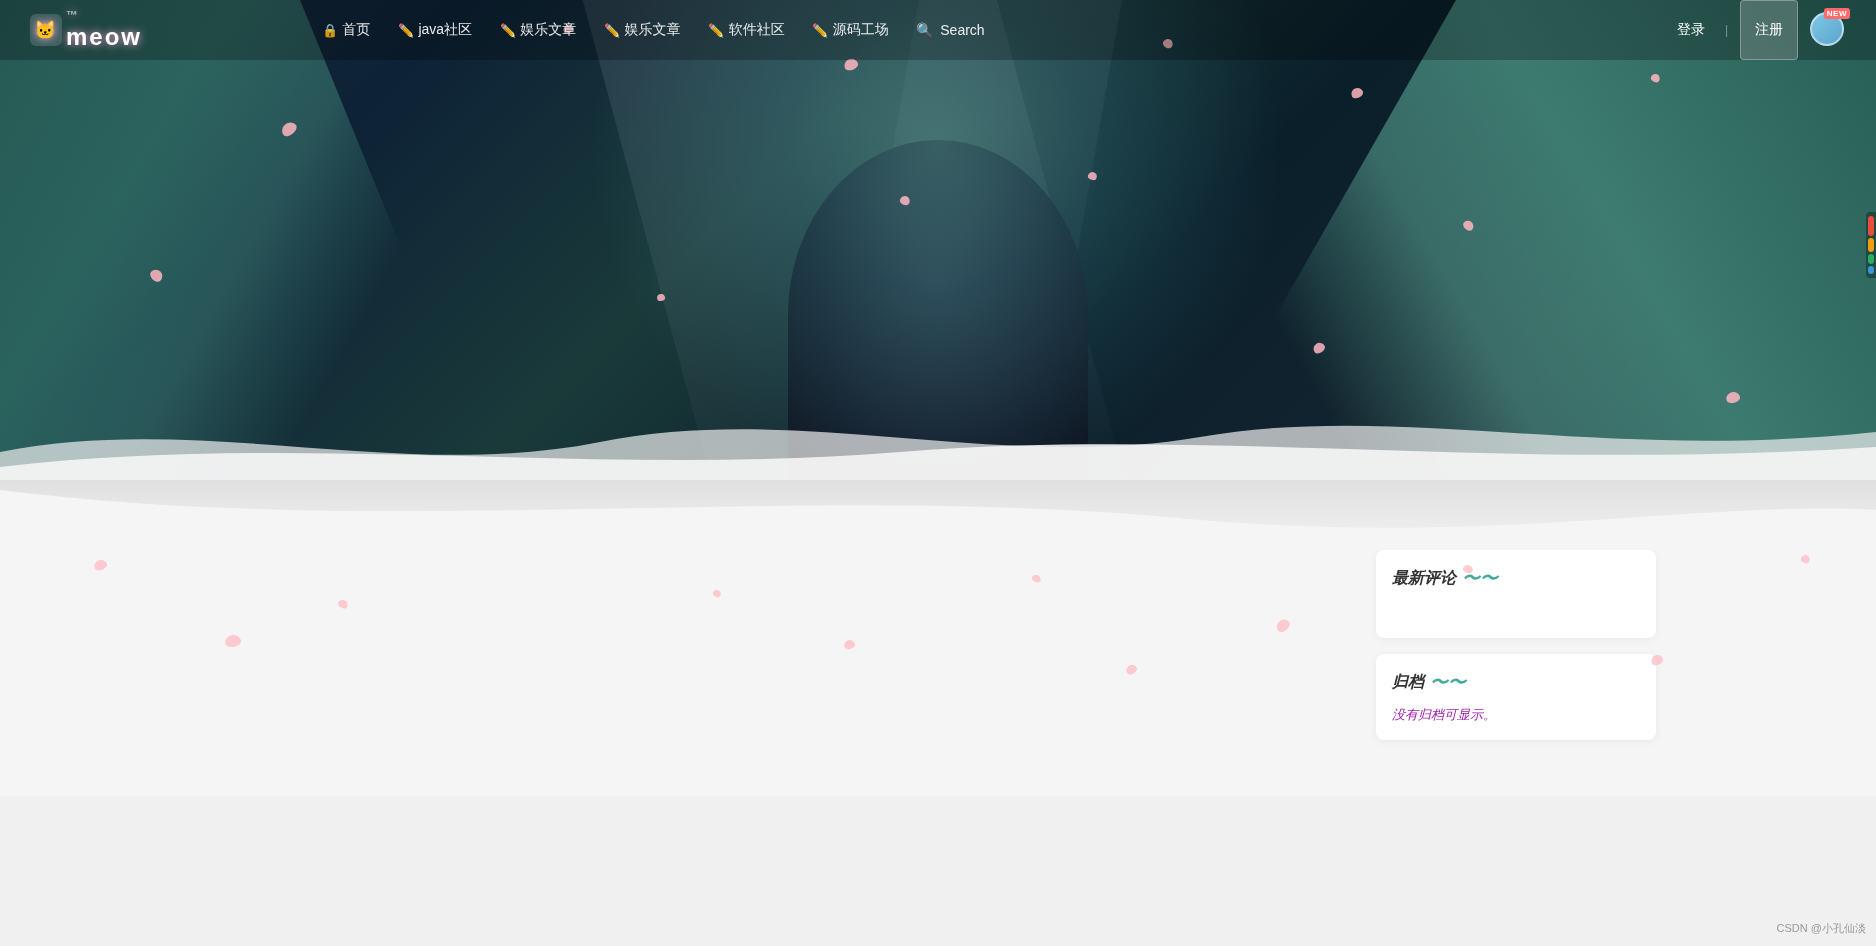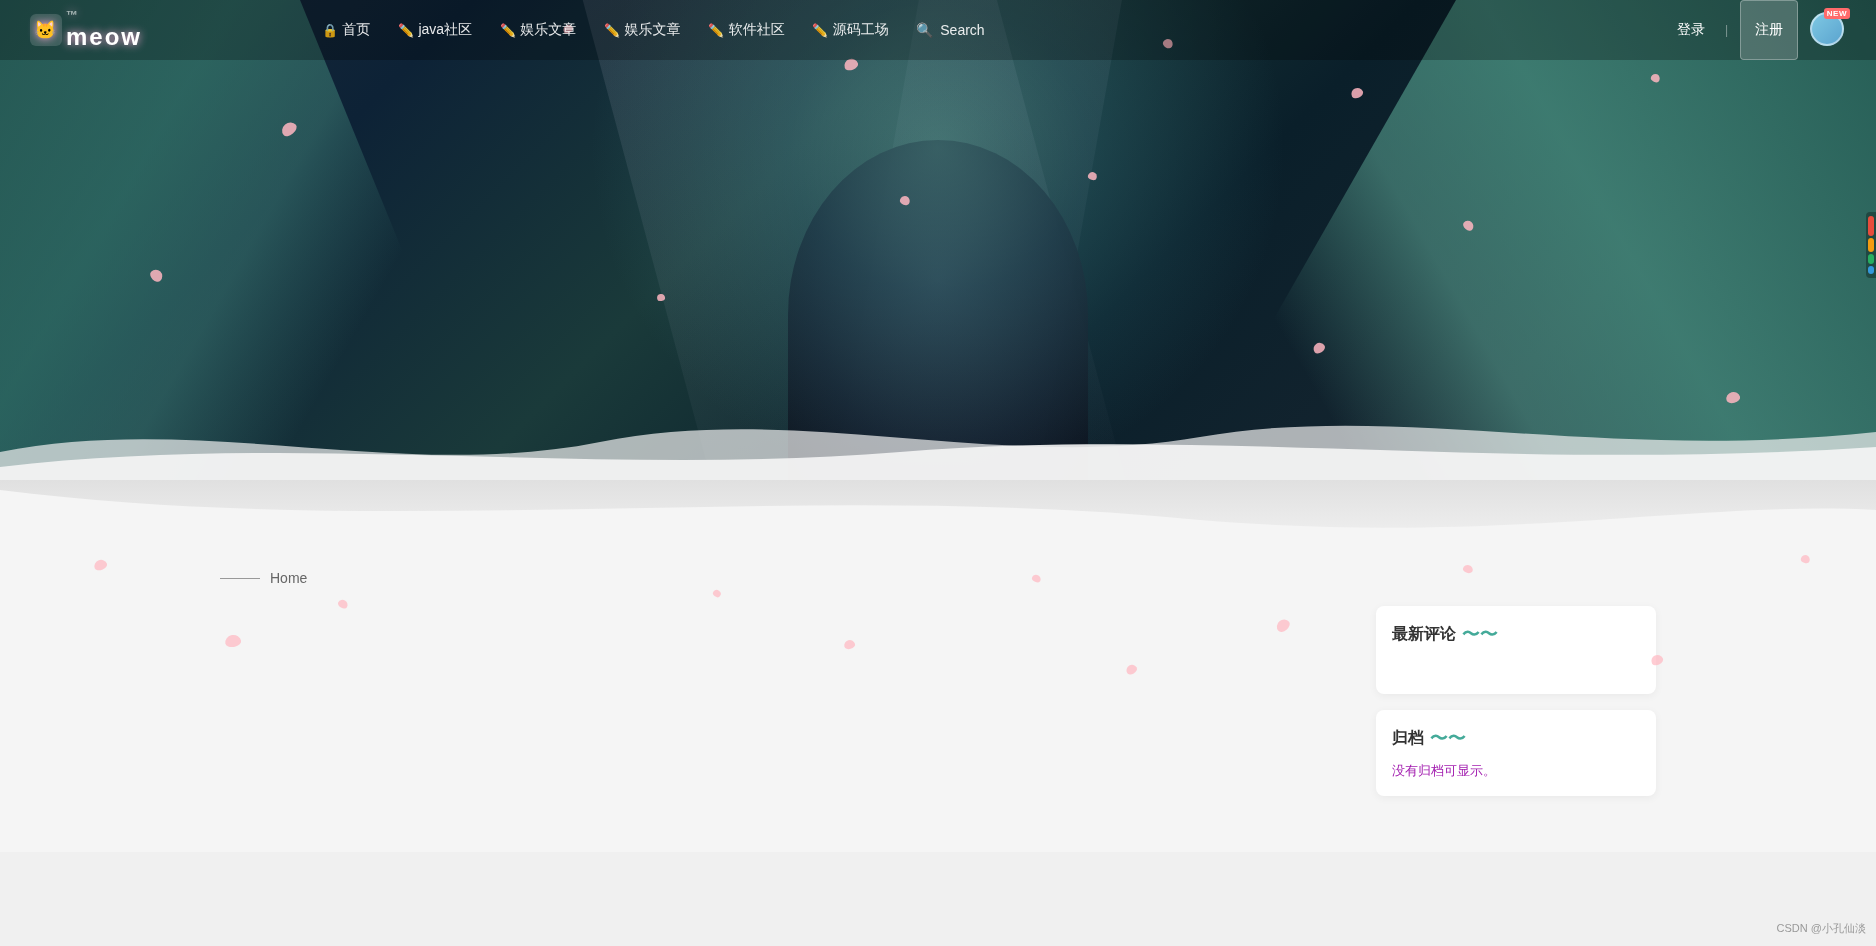--- a/index.html
+++ b/index.html
@@ -264,20 +264,21 @@
       display: flex;
       padding: 0 220px;
       gap: 30px;
     }
     .main-content {
       flex: 1;
     }
     .sidebar {
       width: 280px;
       flex-shrink: 0;
+      font-style: italic;
     }
     .widget {
       background: #fff;
       border-radius: 8px;
       padding: 16px;
       margin-bottom: 16px;
       box-shadow: 0 2px 8px rgba(0,0,0,0.05);
     }
     .widget-title {
       font-size: 16px;
@@ -415,24 +416,20 @@
       <div class="content-petal" style="top: 75px; left: 96%; width: 9px; height: 8px; transform: rotate(20deg);"></div>
       <div class="content-petal" style="top: 185px; left: 60%; width: 11px; height: 9px; transform: rotate(-30deg);"></div>
     </div>
 
   <div style="height:70px;background:linear-gradient(180deg,#e0e0e0 0%,#f2f2f2 100%);position:relative;overflow:hidden;">
     <svg viewBox="0 0 1876 70" preserveAspectRatio="none" width="100%" height="100%" style="position:absolute;bottom:0">
       <path d="M0,10 C400,60 800,0 1200,40 C1500,65 1700,20 1876,30 L1876,70 L0,70 Z" fill="#f5f5f5"></path>
     </svg>
   </div>
 
-  <div class="breadcrumb-row">
-    <div class="breadcrumb-line"></div>
-    <span>Home</span>
-  </div>
 
   <div class="main-layout">
     <div class="main-content">
       
     </div>
     <div class="sidebar">
 
       <div class="widget">
         <div class="widget-title">
           <span>最新评论</span>

